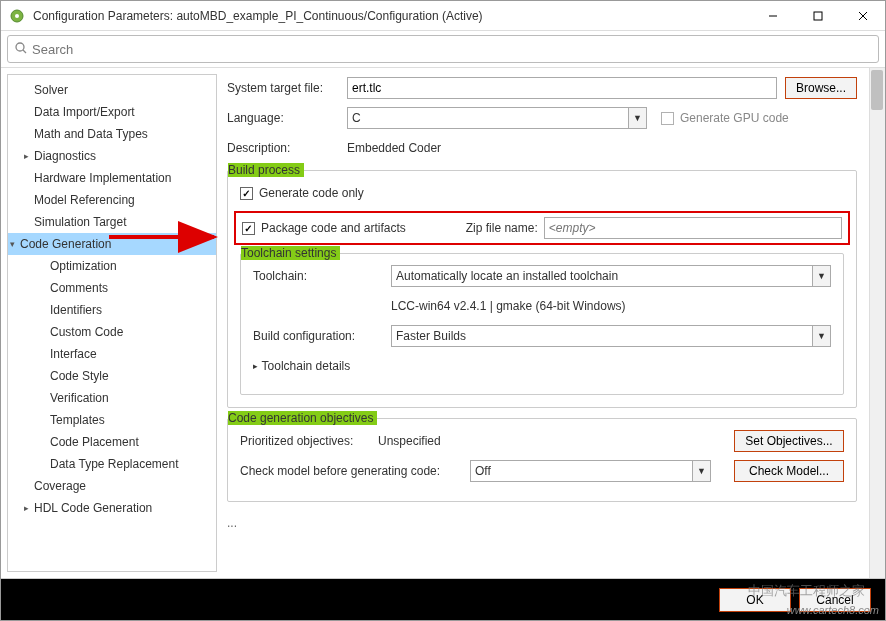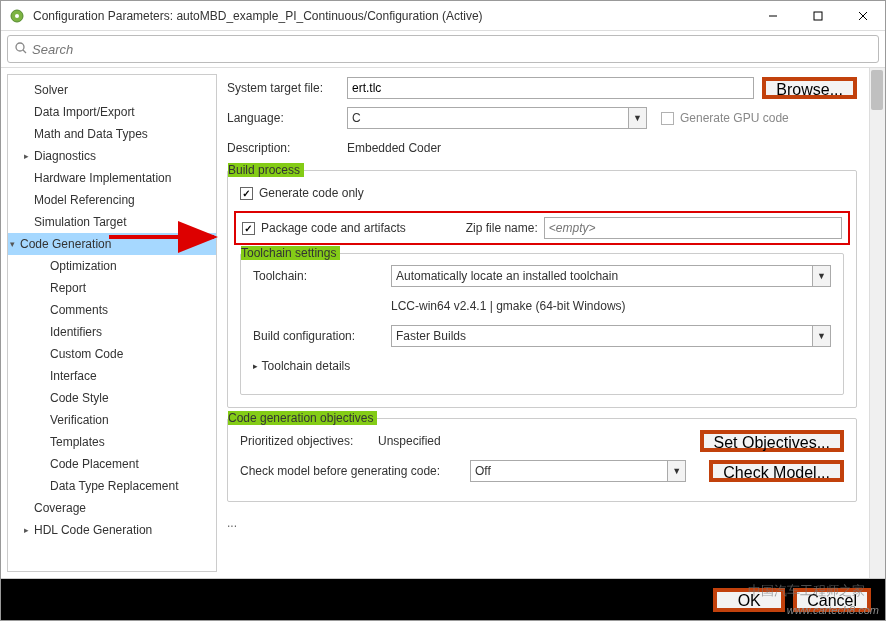--- a/index.html
+++ b/index.html
@@ -4,41 +4,41 @@
   <style>
     * { box-sizing: border-box; margin: 0; padding: 0; }
     body { font-family: "Segoe UI", Tahoma, sans-serif; font-size: 12px; background: #f0f0f0; color: #333; }
     .window { width: 886px; height: 621px; background: #fff; border: 1px solid #999; display: flex; flex-direction: column; }
     .titlebar { height: 30px; display: flex; align-items: center; padding: 0 0 0 8px; border-bottom: 1px solid #ddd; background: #fff; }
     .titlebar .appicon { width: 16px; height: 16px; margin-right: 8px; }
     .titlebar .title { flex: 1; font-size: 12px; }
     .titlebar .winbtns { display: flex; }
     .titlebar .winbtn { width: 45px; height: 29px; display: flex; align-items: center; justify-content: center; cursor: pointer; }
     .searchbar { height: 28px; margin: 4px 6px; border: 1px solid #bbb; border-radius: 3px; display: flex; align-items: center; padding: 0 6px; background: #fff; }
-    .searchbar input { border: none; outline: none; flex: 1; font-size: 13px; font-style: italic; color: #888; }
+    .searchbar input { border: none; outline: none; flex: 1; font-size: 13px; color: #888; }
     .searchbar .sicon { margin-right: 4px; color: #888; }
     .body { flex: 1; display: flex; border-top: 1px solid #ddd; overflow: hidden; }
     .sidebar { width: 210px; border: 1px solid #ccc; margin: 6px 0 6px 6px; overflow-y: auto; background: #fff; padding: 4px 0; }
     .nav-item { padding: 2px 4px 2px 12px; cursor: pointer; display: flex; align-items: center; white-space: nowrap; line-height: 18px; }
     .nav-item.indent1 { padding-left: 26px; }
     .nav-item.indent2 { padding-left: 42px; }
     .nav-item.selected { background: #a6d8ff; }
     .nav-item .caret { width: 10px; display: inline-block; font-size: 9px; color: #555; margin-left: -10px; }
     .content { flex: 1; padding: 8px 8px 8px 10px; overflow-y: auto; position: relative; }
     .scrolltrack { position: absolute; right: 0; top: 0; bottom: 0; width: 16px; background: #f0f0f0; border-left: 1px solid #ddd; }
     .scrollthumb { position: absolute; right: 2px; top: 2px; width: 12px; height: 40px; background: #c0c0c0; border-radius: 2px; }
     .content-inner { padding-right: 20px; }
     .form-row { display: flex; align-items: center; margin-bottom: 6px; min-height: 24px; }
     .form-row .lbl { width: 120px; }
     .form-row .lbl-wide { width: 138px; }
     .text-input { border: 1px solid #aaa; height: 22px; padding: 0 4px; font-size: 12px; background: #fff; }
     .dropdown { border: 1px solid #aaa; height: 22px; display: flex; align-items: center; background: #fff; }
     .dropdown .ddtext { flex: 1; padding: 0 4px; }
     .dropdown .ddbtn { width: 18px; height: 20px; border-left: 1px solid #aaa; display: flex; align-items: center; justify-content: center; background: #f3f3f3; font-size: 9px; }
-    .btn { height: 22px; border: 4px solid #c2410c; background: #f3f3f3; padding: 0 10px; font-size: 16px; cursor: pointer; min-width: 70px; }
+    .btn { height: 22px; border: 1px solid #c2410c; background: #f3f3f3; padding: 0 10px; font-size: 12px; cursor: pointer; min-width: 70px; }
     .checkbox { width: 13px; height: 13px; border: 1px solid #666; margin-right: 6px; display: inline-flex; align-items: center; justify-content: center; font-size: 10px; background: #fff; }
     .checkbox.checked::before { content: "✓"; color: #000; font-weight: bold; }
     .fieldset { border: 1px solid #ccc; border-radius: 2px; margin: 10px 0; padding: 10px 12px 12px 12px; position: relative; }
     .fieldset .legend { position: absolute; top: -8px; left: 0; background: #84cc16; padding: 0 4px 0 0; font-size: 12px; }
     .highlight-box { border: 2px solid #d00; padding: 4px 6px; margin: 4px -6px; display: flex; align-items: center; }
     .sub-fieldset { border: 1px solid #ccc; border-radius: 2px; margin-top: 8px; padding: 10px 12px; position: relative; }
     .arrow-overlay { position: absolute; left: 120px; top: 220px; pointer-events: none; z-index: 50; }
     .footer { height: 42px; border-top: 1px solid #ccc; display: flex; align-items: center; justify-content: flex-end; padding: 0 14px; gap: 8px; background: #000000; position: relative; }
     .footer .btn { min-width: 72px; height: 24px; }
     .watermark { position: absolute; right: 6px; bottom: 4px; font-size: 11px; color: #888; font-style: italic; }
@@ -108,23 +108,20 @@
           <span>Simulation Target</span>
         </div>
         <div class="nav-item indent0 selected">
           <span class="caret">▾</span>
           <span>Code Generation</span>
         </div>
         <div class="nav-item indent2">
           <span>Optimization</span>
         </div>
         <div class="nav-item indent2">
-          <span>Report</span>
-        </div>
-        <div class="nav-item indent2">
           <span>Comments</span>
         </div>
         <div class="nav-item indent2">
           <span>Identifiers</span>
         </div>
         <div class="nav-item indent2">
           <span>Custom Code</span>
         </div>
         <div class="nav-item indent2">
           <span>Interface</span>

